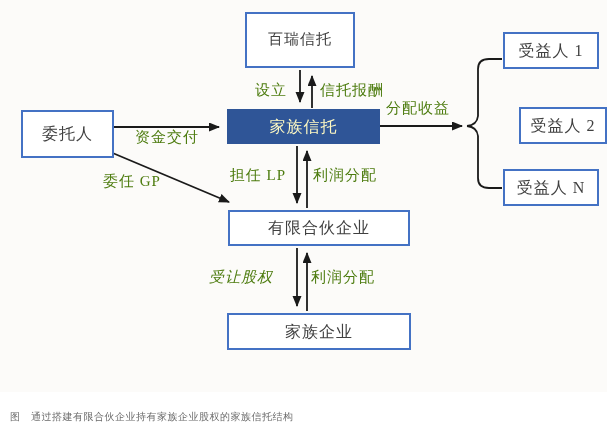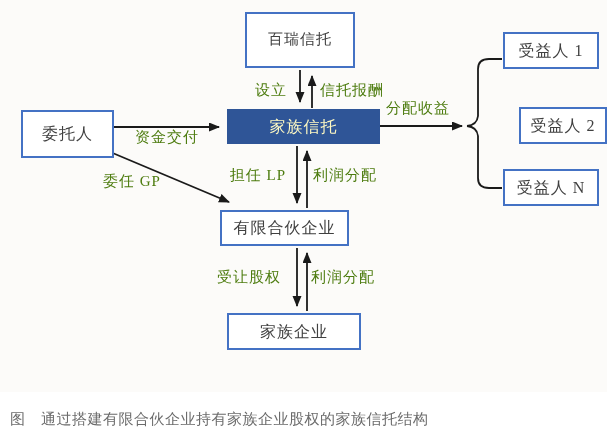--- a/index.html
+++ b/index.html
@@ -41,44 +41,44 @@
     background: #2f5597;
     border: 2px solid #2f5597;
     color: #fef9c3;
   }
   .node-trustee        { left: 245px; top: 12px;  width: 110px; height: 56px; font-size: 15px; }
   .node-settlor        { left: 21px;  top: 110px; width: 93px;  height: 48px; }
   .node-family-trust   { left: 227px; top: 109px; width: 153px; height: 35px; }
   .node-beneficiary-1  { left: 503px; top: 32px;  width: 96px;  height: 37px; }
   .node-beneficiary-2  { left: 519px; top: 107px; width: 88px;  height: 37px; }
   .node-beneficiary-n  { left: 503px; top: 169px; width: 96px;  height: 37px; }
-  .node-partnership    { left: 220px; top: 210px; width: 129px; height: 36px; }
-  .node-family-biz     { left: 227px; top: 313px; width: 134px; height: 37px; align-items: center; }
+  .node-partnership    { left: 228px; top: 210px; width: 182px; height: 36px; }
+  .node-family-biz     { left: 227px; top: 313px; width: 184px; height: 37px; align-items: center; }
   .edge-label {
     position: absolute;
     transform: translate(-50%, -50%);
     font-size: 15px;
     color: #4d7c0f;
     letter-spacing: 1px;
     white-space: nowrap;
   }
   .lbl-establish   { left: 271px; top: 90px;  }
   .lbl-trust-fee   { left: 352px; top: 90px;  }
   .lbl-fund        { left: 167px; top: 125px; margin-top: 12px; }
   .lbl-distribute  { left: 418px; top: 108px; }
   .lbl-appoint-gp  { left: 132px; top: 181px; }
   .lbl-act-lp      { left: 258px; top: 175px; }
   .lbl-profit-1    { left: 345px; top: 175px; }
-  .lbl-transfer    { left: 249px; top: 277px; }
+  .lbl-transfer    { left: 241px; top: 277px; font-style: italic; }
   .lbl-profit-2    { left: 343px; top: 277px; }
   .caption {
     position: absolute;
     left: 10px; top: 410px;
     font-family: "Liberation Sans", "DejaVu Sans", sans-serif;
-    font-size: 15px;
+    font-size: 10px;
     color: #6b6b6b;
     letter-spacing: 0.5px;
     white-space: pre;
   }
 </style>
 </head>
 <body>
 
 <div class="canvas">
 

